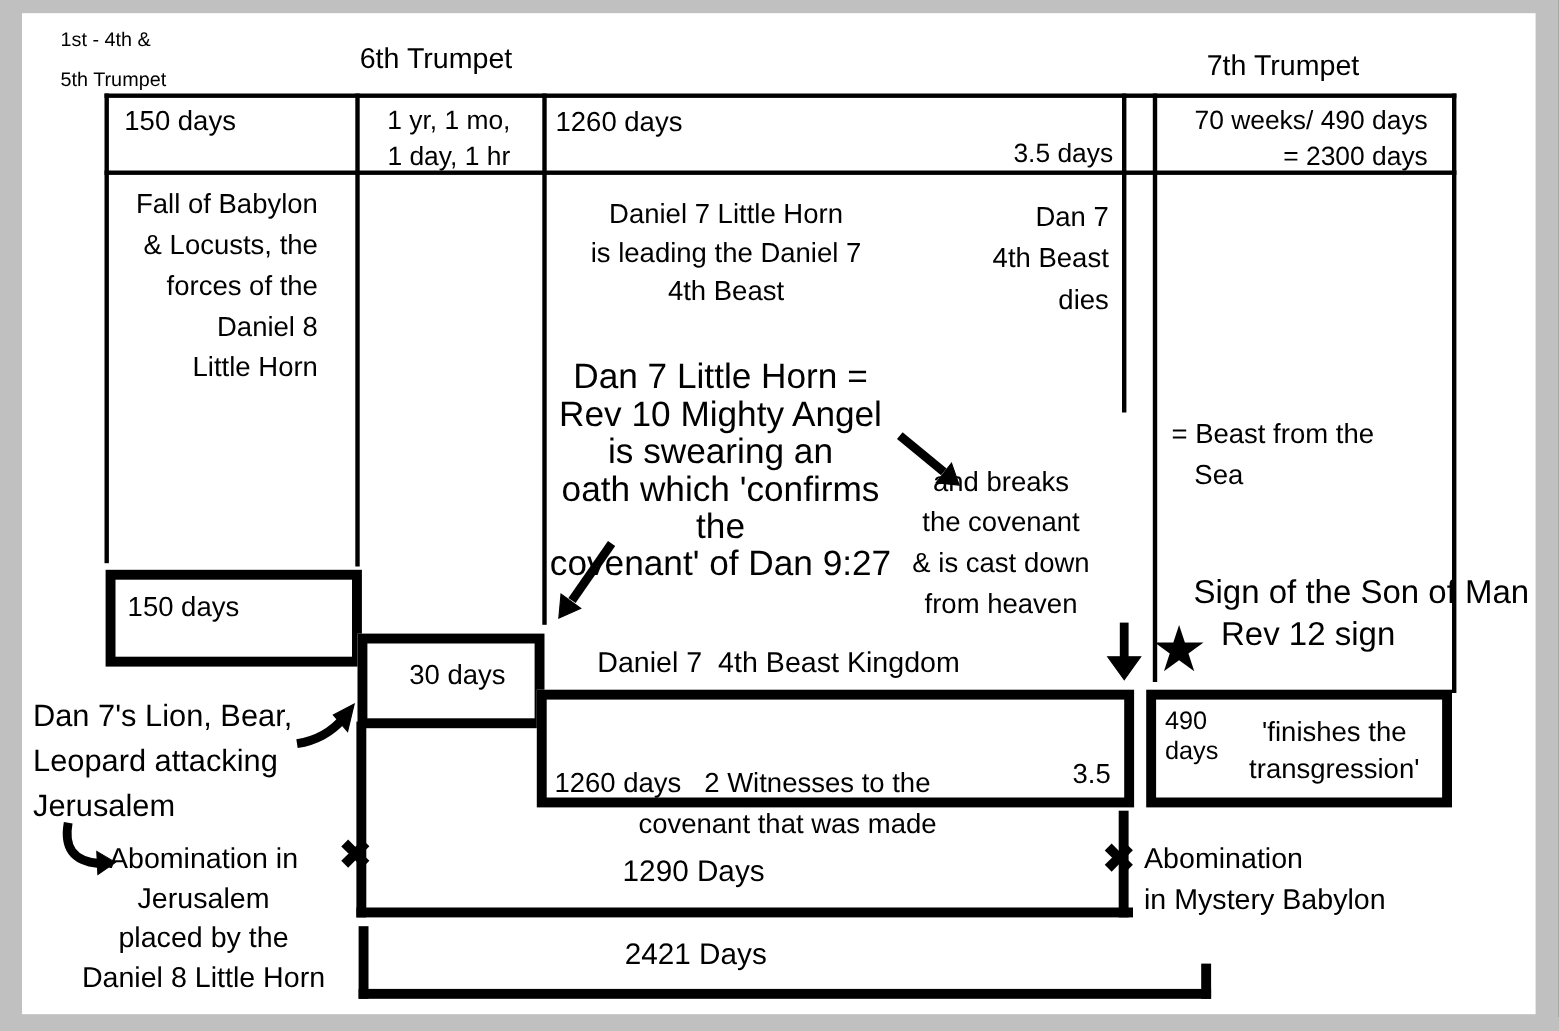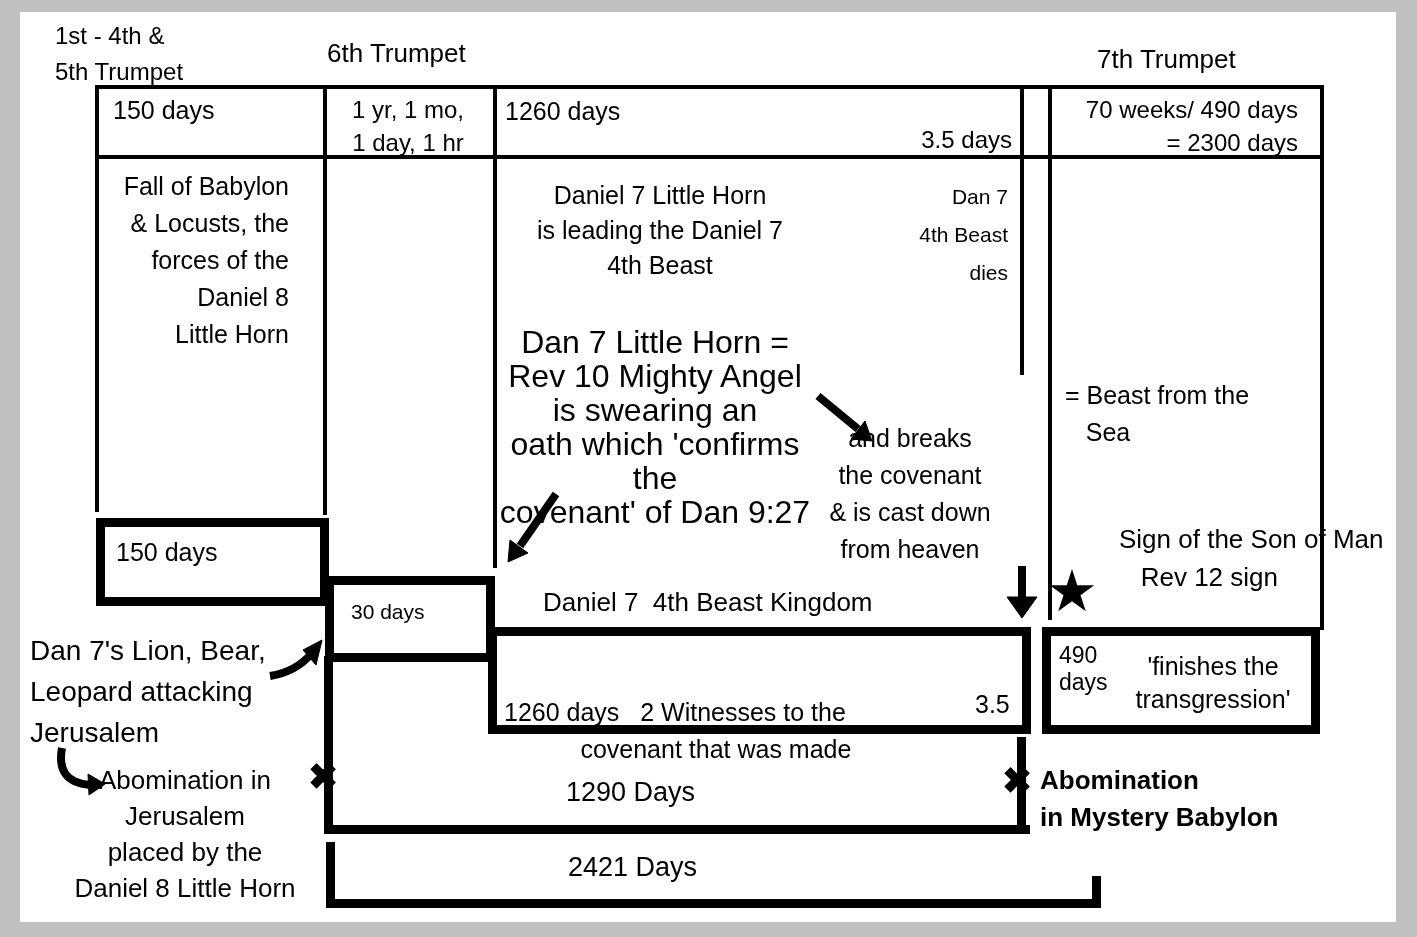--- a/index.html
+++ b/index.html
@@ -14,21 +14,21 @@
   .bx{position:absolute;border:9px solid #000;background:#fff;box-sizing:border-box;}
   svg.ov{position:absolute;left:0;top:0;pointer-events:none;}
   .glyph{position:absolute;line-height:1;}
 </style>
 </head>
 <body>
 
 <div class="canvas">
   <div class="sheet"></div>
 
-  <div class="t" style="left:55px;top:18px;font-size:24px;line-height:36px;">1st - 4th &amp;
+  <div class="t" style="left:55px;top:18px;font-size:18px;line-height:36px;">1st - 4th &amp;
 5th Trumpet</div>
   <div class="t" style="left:327px;top:38px;font-size:26px;">6th Trumpet</div>
   <div class="t" style="left:1097px;top:44px;font-size:26px;">7th Trumpet</div>
 
   <div class="ln" style="left:95px;top:85px;width:1229px;height:4px;"></div>
   <div class="ln" style="left:95px;top:155px;width:1229px;height:4px;"></div>
   <div class="ln" style="left:95px;top:85px;width:4px;height:427px;"></div>
   <div class="ln" style="left:323px;top:85px;width:4px;height:430px;"></div>
   <div class="ln" style="left:493px;top:85px;width:4px;height:483px;"></div>
   <div class="ln" style="left:1020px;top:85px;width:4px;height:290px;"></div>
@@ -44,44 +44,44 @@
 = 2300 days</div>
 
   <div class="t" style="left:100px;top:168px;width:189px;font-size:25px;line-height:37px;text-align:right;">Fall of Babylon
 &amp; Locusts, the
 forces of the
 Daniel 8
 Little Horn</div>
   <div class="t" style="left:495px;top:178px;width:330px;font-size:25px;line-height:35px;text-align:center;">Daniel 7 Little Horn
 is leading the Daniel 7
 4th Beast</div>
-  <div class="t" style="left:880px;top:178px;width:128px;font-size:21px;line-height:38px;text-align:right;">Dan 7
+  <div class="t" style="left:880px;top:178px;width:128px;font-size:25px;line-height:38px;text-align:right;">Dan 7
 4th Beast
 dies</div>
   <div class="t" style="left:495px;top:325px;width:320px;font-size:32px;line-height:34px;text-align:center;">Dan 7 Little Horn =
 Rev 10 Mighty Angel
 is swearing an
 oath which 'confirms the
 covenant' of Dan 9:27</div>
   <div class="t" style="left:810px;top:420px;width:200px;font-size:25px;line-height:37px;text-align:center;">and breaks
 the covenant
 &amp; is cast down
 from heaven</div>
   <div class="t pre" style="left:1058px;top:377px;font-size:25px;line-height:37px;"> = Beast from the
     Sea</div>
 
-  <div class="t pre" style="left:1085px;top:520px;font-size:26px;line-height:38px;margin-left:34px;">Sign of the Son of Man
+  <div class="t pre" style="left:1085px;top:520px;font-size:30px;line-height:38px;">Sign of the Son of Man
    Rev 12 sign</div>
   <div class="glyph" style="left:1046px;top:562px;font-size:58px;">★</div>
 
   <div class="bx" style="left:96px;top:518px;width:233px;height:88px;"></div>
   <div class="t" style="left:116px;top:538px;font-size:25px;">150 days</div>
 
   <div class="bx" style="left:325px;top:576px;width:170px;height:86px;"></div>
-  <div class="t" style="left:351px;top:600px;font-size:21px;">30 days</div>
+  <div class="t" style="left:372px;top:600px;font-size:25px;">30 days</div>
 
   <div class="t pre" style="left:543px;top:587px;font-size:26px;">Daniel 7  4th Beast Kingdom</div>
 
   <div class="bx" style="left:488px;top:627px;width:543px;height:107px;"></div>
   <div class="t pre" style="left:504px;top:646px;font-size:25px;line-height:37px;margin-top:48px;">1260 days   2 Witnesses to the
            covenant that was made</div>
   <div class="t" style="left:975px;top:690px;font-size:25px;">3.5</div>
 
   <div class="bx" style="left:1042px;top:627px;width:278px;height:107px;"></div>
   <div class="t" style="left:1059px;top:642px;font-size:23px;line-height:27px;">490
@@ -99,21 +99,21 @@
   <div class="ln" style="left:1092px;top:876px;width:9px;height:32px;"></div>
   <div class="t" style="left:568px;top:852px;font-size:27px;">2421 Days</div>
 
   <div class="t" style="left:30px;top:630px;font-size:28px;line-height:41px;">Dan 7's Lion, Bear,
 Leopard attacking
 Jerusalem</div>
   <div class="t" style="left:60px;top:762px;width:250px;font-size:26px;line-height:36px;text-align:center;">Abomination in
 Jerusalem
 placed by the
 Daniel 8 Little Horn</div>
-  <div class="t" style="left:1040px;top:762px;font-size:26px;line-height:37px;font-weight:bold;">Abomination
+  <div class="t" style="left:1040px;top:762px;font-size:26px;line-height:37px;">Abomination
 in Mystery Babylon</div>
 
   <div class="glyph" style="left:308px;top:759px;font-size:36px;font-weight:bold;">✖</div>
   <div class="glyph" style="left:1002px;top:763px;font-size:36px;font-weight:bold;">✖</div>
 
   <svg class="ov" width="1417" height="937" viewBox="0 0 1417 937">
     <g stroke="#000" fill="#000">
       <line x1="818" y1="396" x2="858" y2="429" stroke-width="8"></line>
       <polygon points="872,441 851,439 865,421" stroke-width="1"></polygon>
       <line x1="556" y1="494" x2="520" y2="546" stroke-width="8"></line>

